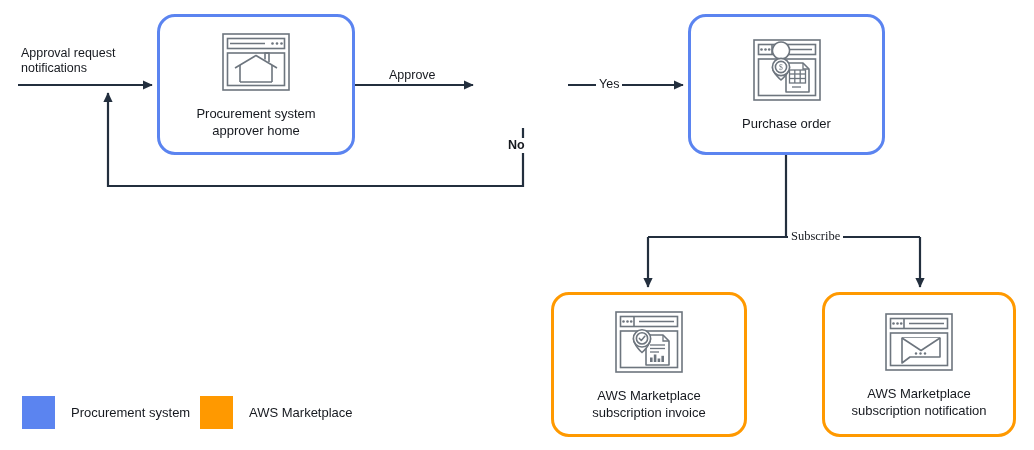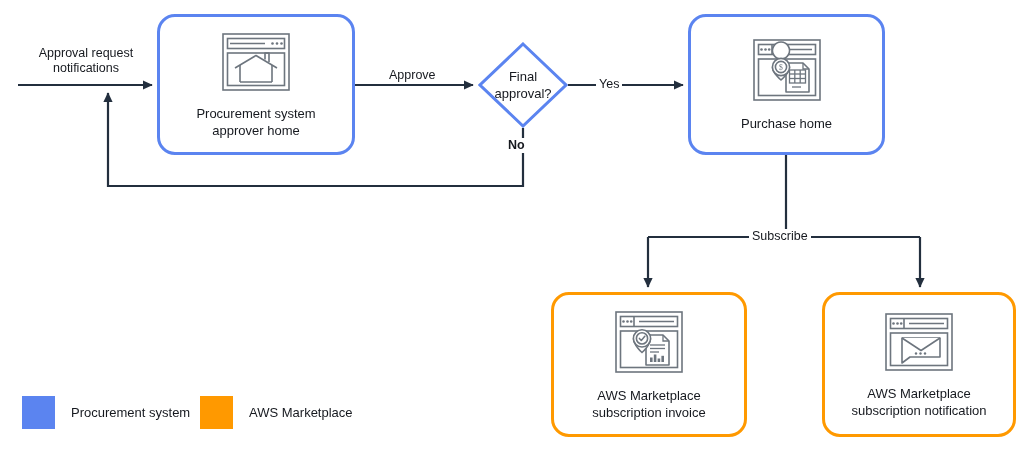--- a/index.html
+++ b/index.html
@@ -45,26 +45,26 @@
 
       <path d="M523,128 L523,186 L108,186 L108,93" marker-end="url(#ah)"></path>
 
       <path d="M786,155 L786,237"></path>
       <path d="M648,237 L920,237"></path>
       <path d="M648,237 L648,287" marker-end="url(#ah)"></path>
       <path d="M920,237 L920,287" marker-end="url(#ah)"></path>
     </g>
   </svg>
 
-  <div class="edge-label" style="left:18px;top:46px;width:130px;text-align:center;">Approval request
+  <div class="edge-label" style="left:18px;top:46px;width:130px;text-align:left;">Approval request
 notifications</div>
   <div class="edge-label" style="left:386px;top:68px;">Approve</div>
   <div class="edge-label" style="left:596px;top:77px;">Yes</div>
   <div class="edge-label" style="left:505px;top:138px;font-weight:bold;">No</div>
-  <div class="edge-label" style="left:749px;top:229px;">Subscribe</div>
+  <div class="edge-label" style="left:788px;top:229px;font-family:Liberation Serif, serif;">Subscribe</div>
 
   <div class="node blue" style="left:157px;top:14px;width:198px;height:141px;">
     <span class="icon">
       <svg width="72" height="62" viewBox="0 0 72 62">
         <g fill="none" stroke="#6d757e" stroke-width="1.6">
           <rect x="3" y="3" width="66" height="56"></rect>
           <rect x="7.5" y="7.5" width="57" height="10"></rect>
           <rect x="7.5" y="22" width="57" height="32.5"></rect>
           <line x1="10" y1="12.5" x2="45" y2="12.5"></line>
         </g>
@@ -77,27 +77,20 @@
           <path d="M15,37 L36,24.5 L57,37"></path>
           <path d="M20,34 L20,51 M52,34 L52,51 M20,51 L52,51"></path>
           <path d="M45,28.5 L45,22 L49,22 L49,31"></path>
         </g>
       </svg>
     </span>
     <span class="label">Procurement system
 approver home</span>
   </div>
 
-  <div class="diamond" style="left:478px;top:42px;width:90px;height:86px;">
-    <svg width="90" height="86" viewBox="0 0 90 86" style="position:absolute;left:0;top:0;">
-      <polygon points="45,2 88,43 45,84 2,43" fill="#ffffff" stroke="#5b84f0" stroke-width="3"></polygon>
-    </svg>
-    <span class="dlabel">Final
-approval?</span>
-  </div>
 
   <div class="node blue" style="left:688px;top:14px;width:197px;height:141px;">
     <span class="icon">
       <svg width="72" height="66" viewBox="0 0 72 66">
         <g fill="none" stroke="#6d757e" stroke-width="1.6">
           <rect x="3" y="3" width="66" height="60"></rect>
           <rect x="7.5" y="7.5" width="57" height="10"></rect>
           <rect x="7.5" y="22" width="57" height="36.5"></rect>
           <line x1="26" y1="12.5" x2="61" y2="12.5"></line>
           <line x1="21" y1="7.5" x2="21" y2="17.5"></line>
@@ -120,21 +113,21 @@
           <line x1="41" y1="50" x2="50" y2="50"></line>
         </g>
         <g fill="#ffffff" stroke="#6d757e" stroke-width="1.6">
           <path d="M30,22 a8.5,8.5 0 1,1 0.01,0 M30,22 L30,22 M21.5,30.2 C21.5,36 30,43 30,43 C30,43 38.5,36 38.5,30.2"></path>
           <circle cx="30" cy="30" r="8.6" fill="#ffffff"></circle>
           <circle cx="30" cy="30" r="5.6" fill="#ffffff"></circle>
         </g>
         <text x="30" y="33.4" font-size="7.6" fill="#6d757e" text-anchor="middle" font-family="Liberation Serif, serif">$</text>
       </svg>
     </span>
-    <span class="label">Purchase home</span>
+    <span class="label">Purchase order</span>
   </div>
 
   <div class="node orange" style="left:551px;top:292px;width:196px;height:145px;">
     <span class="icon">
       <svg width="72" height="66" viewBox="0 0 72 66">
         <g fill="none" stroke="#6d757e" stroke-width="1.6">
           <rect x="3" y="3" width="66" height="60"></rect>
           <rect x="7.5" y="7.5" width="57" height="10"></rect>
           <rect x="7.5" y="22" width="57" height="36.5"></rect>
           <line x1="26" y1="12.5" x2="61" y2="12.5"></line>

